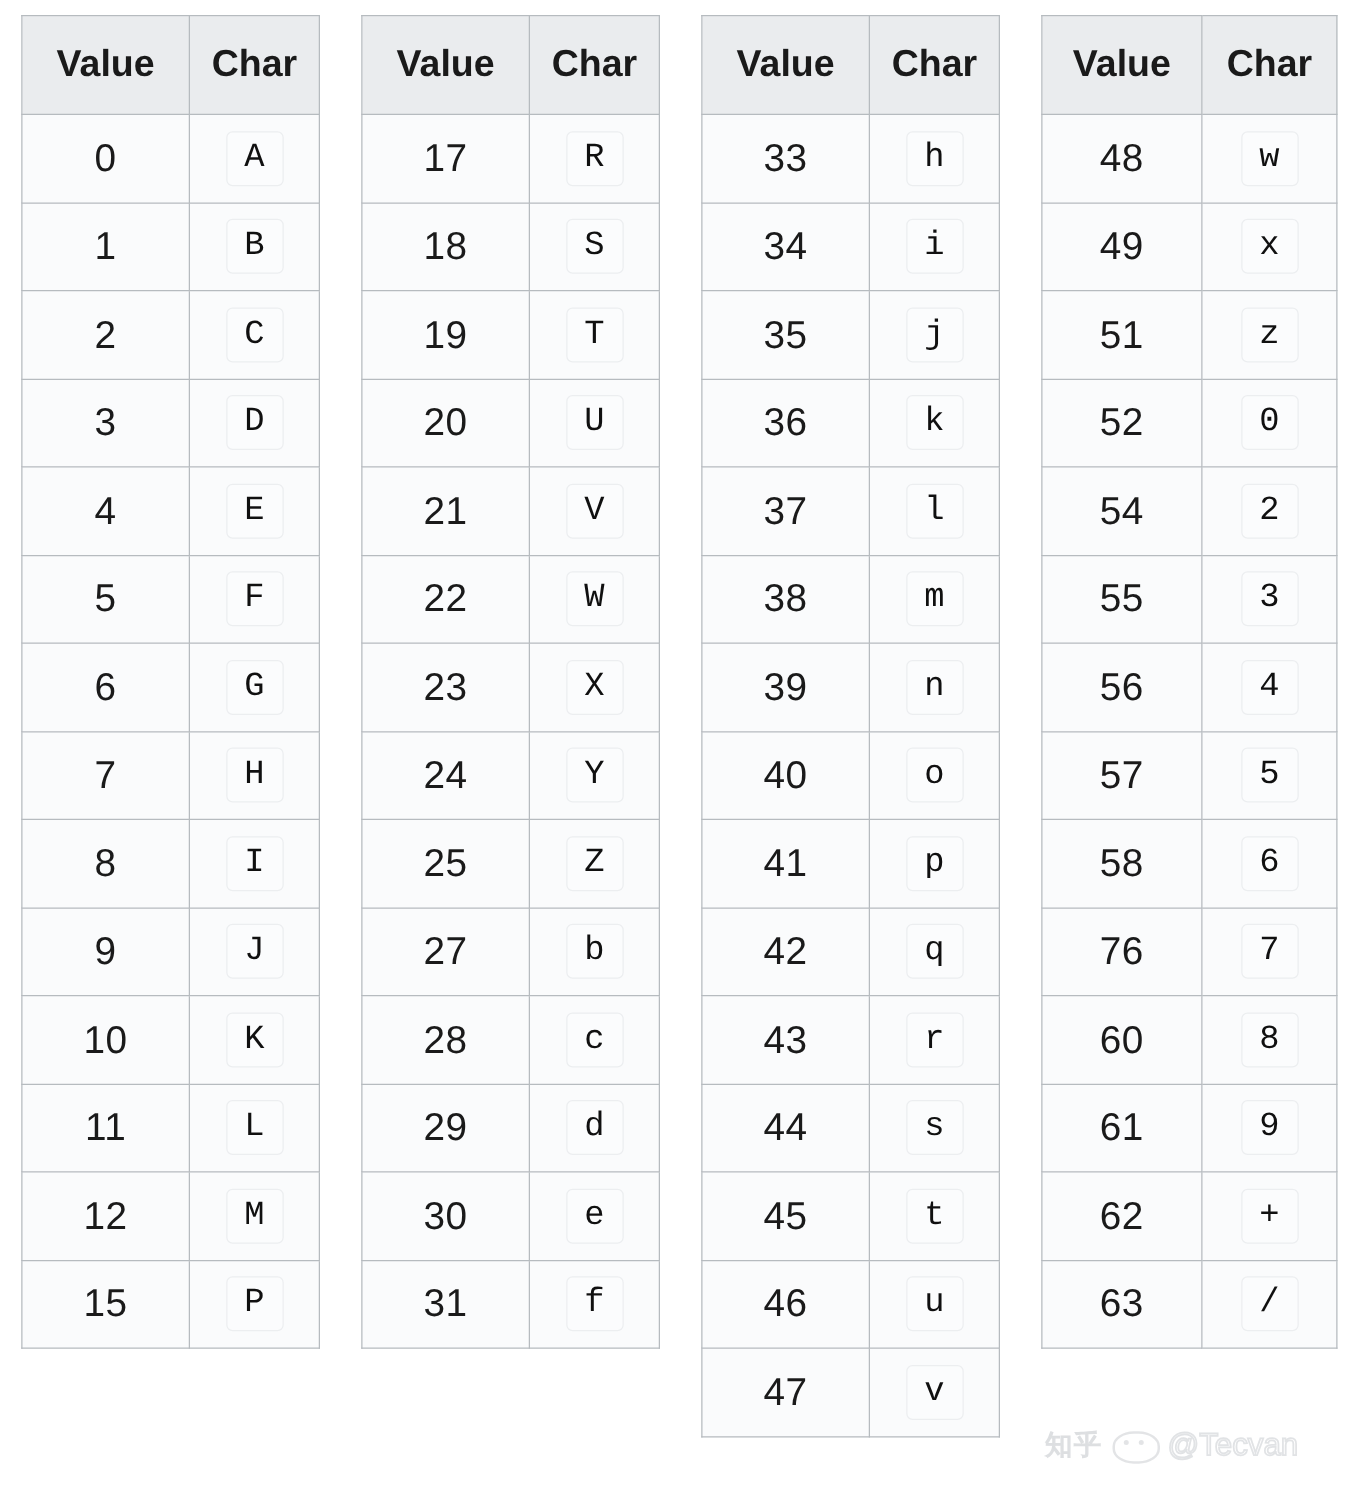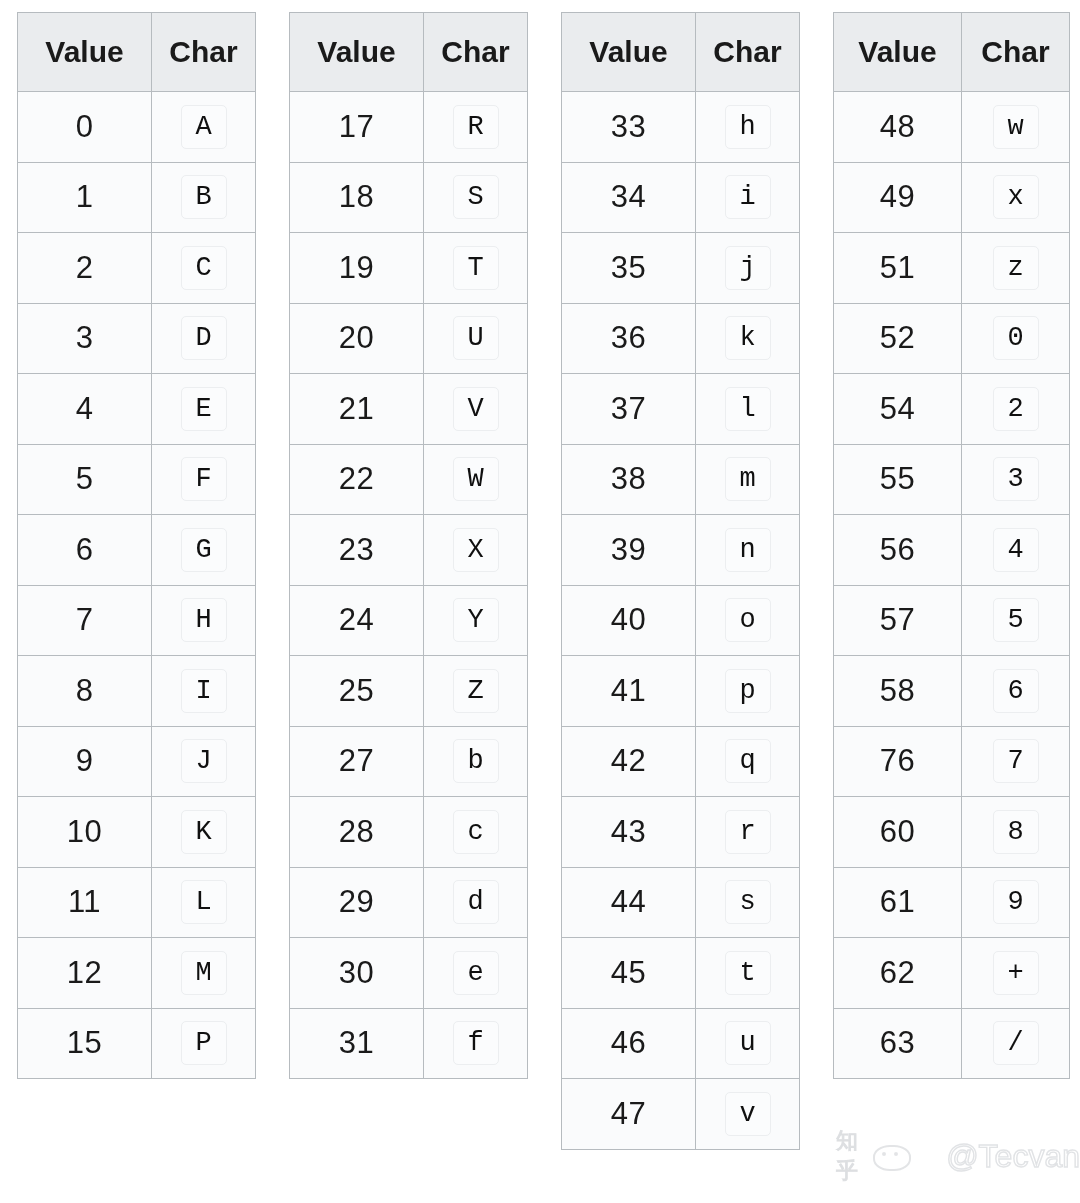--- a/index.html
+++ b/index.html
@@ -122,26 +122,25 @@
     position: absolute;
     top: 10px;
     width: 4px; height: 4px;
     border-radius: 50%;
     background: #d2d5d8;
   }
   #watermark .wm-logo .eye.l { left: 11px; }
   #watermark .wm-logo .eye.r { left: 23px; }
   #watermark .wm-text {
     font-family: "Liberation Sans", sans-serif;
-    font-size: 32px;
+    font-size: 25px;
     color: transparent;
     -webkit-text-stroke: 1.4px #cfd2d6;
     letter-spacing: 0px;
     white-space: nowrap;
-    margin-left: 29px;
   }
 </style>
 </head>
 <body>
 
 <div id="tables-wrap">
   <div class="edge-left"></div>
 
   <table class="b64-table t1">
     <colgroup>

